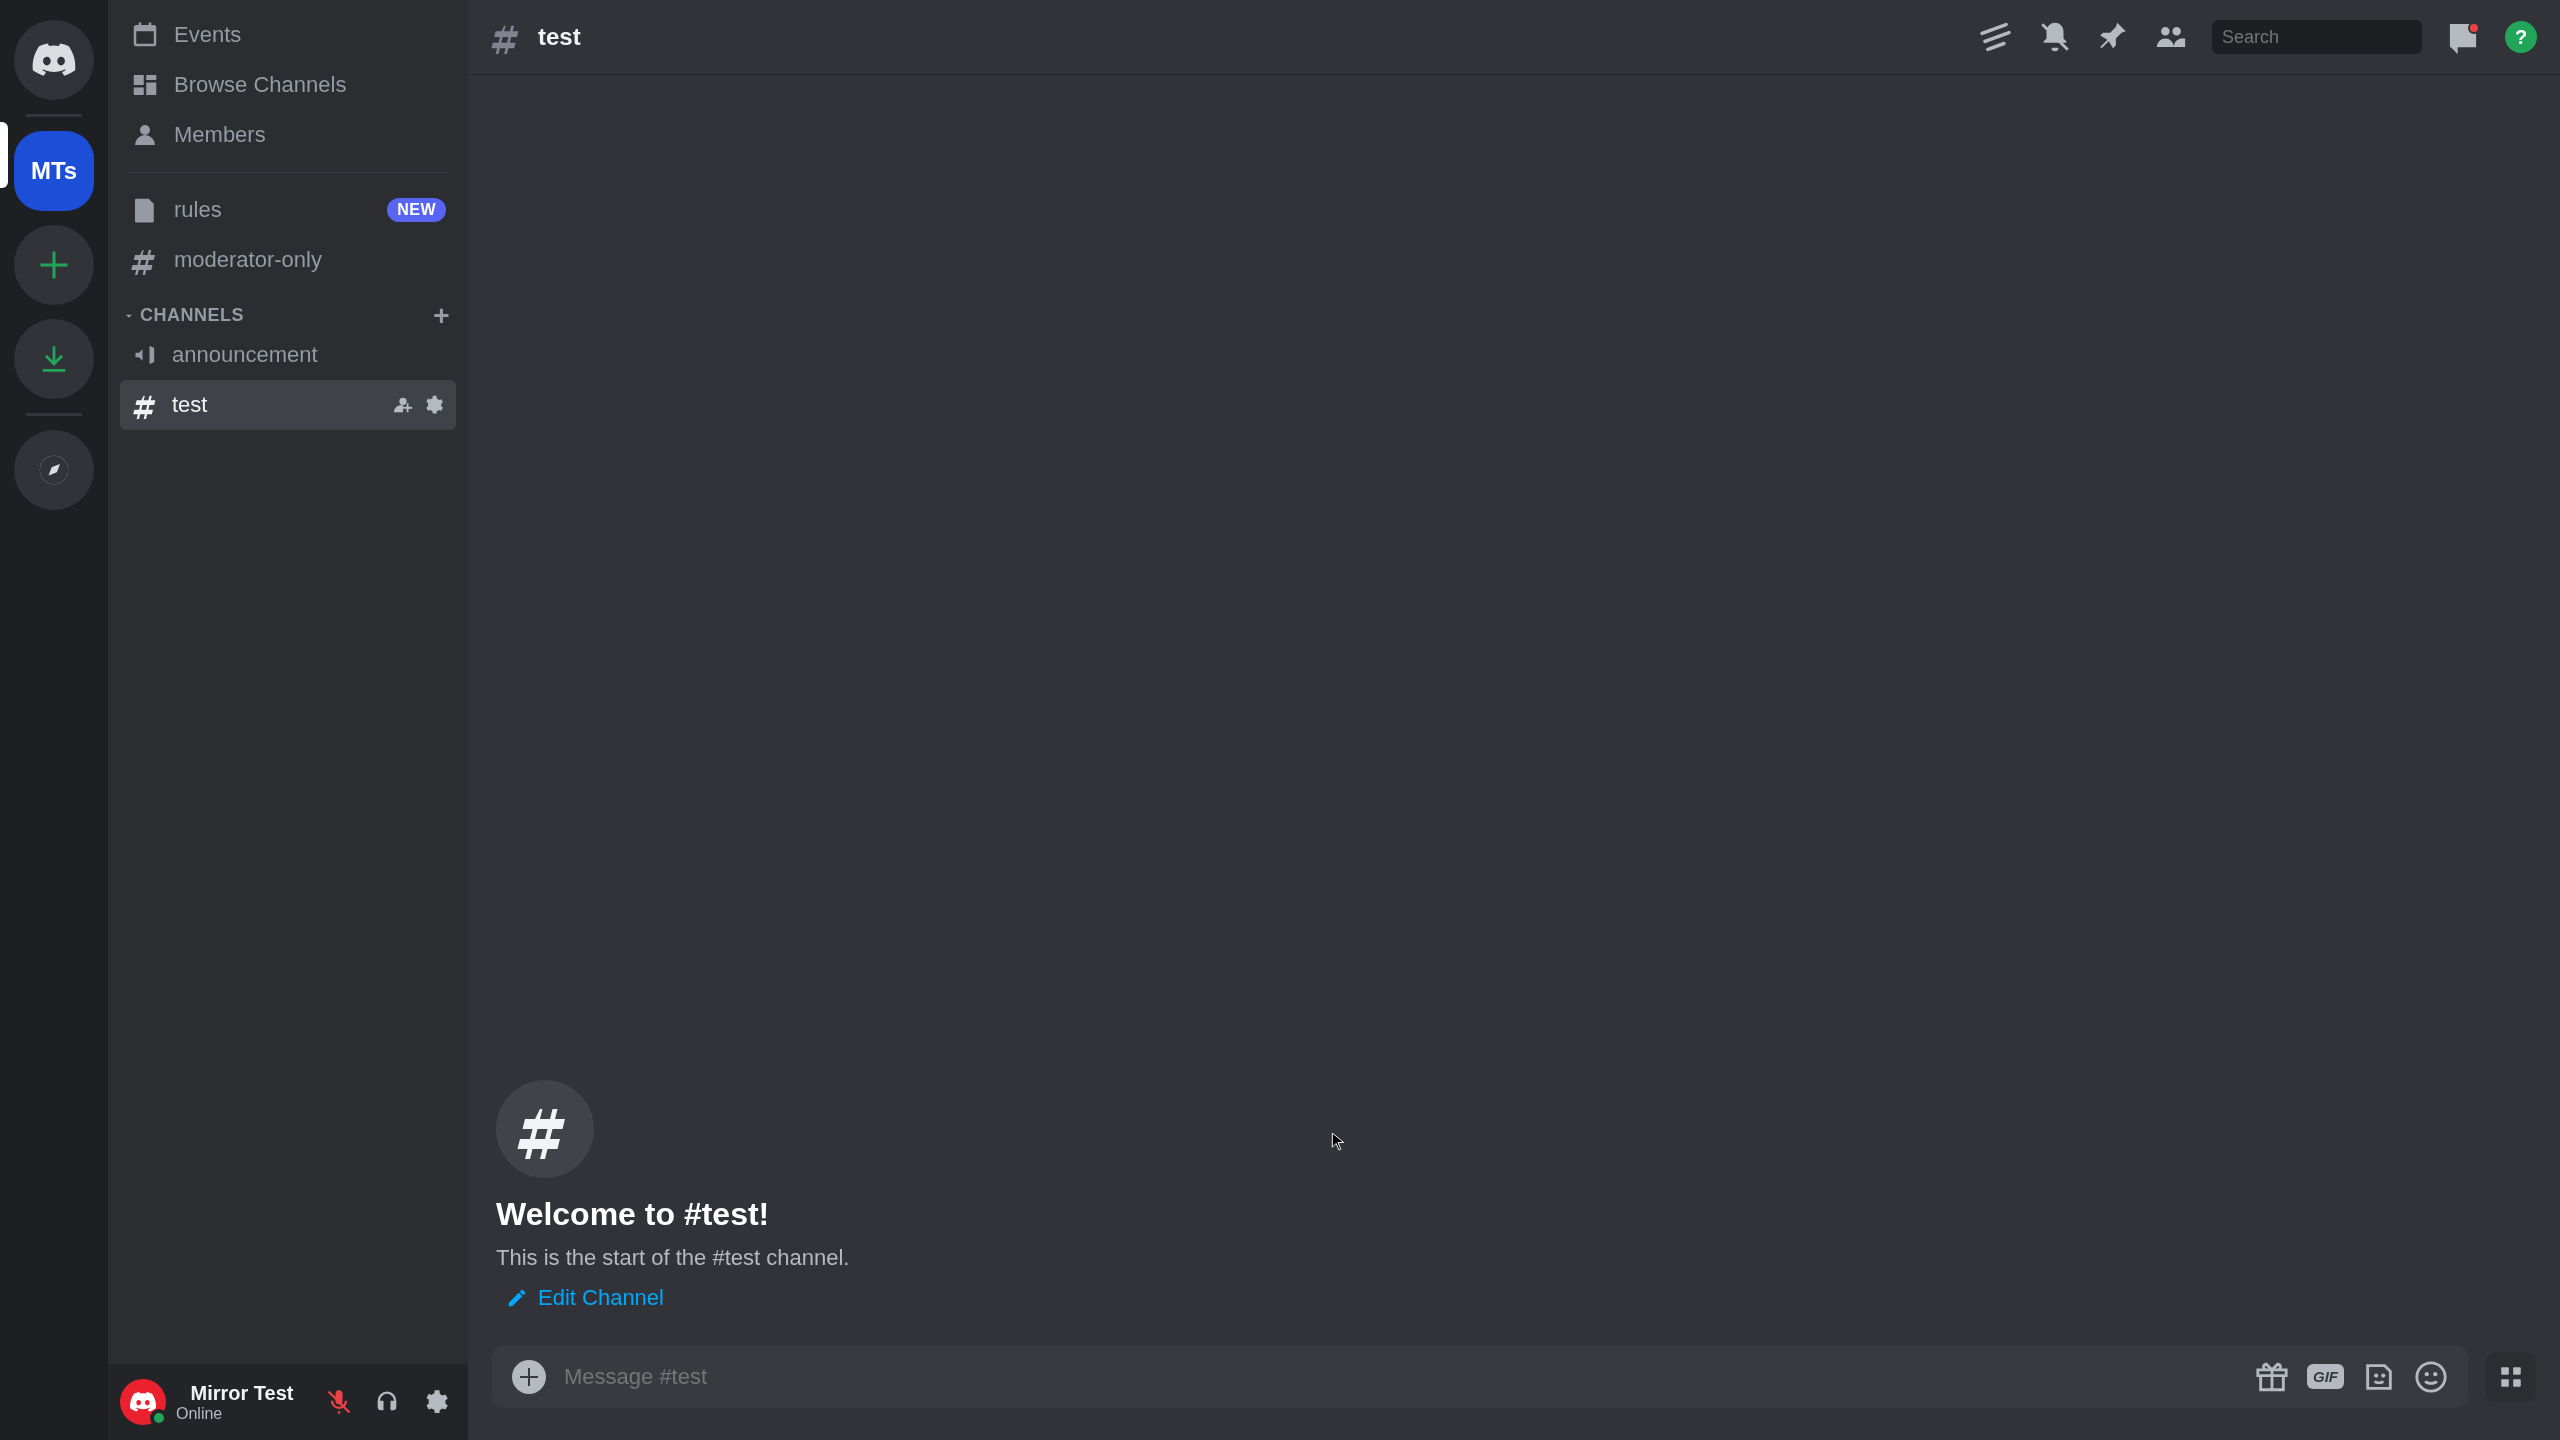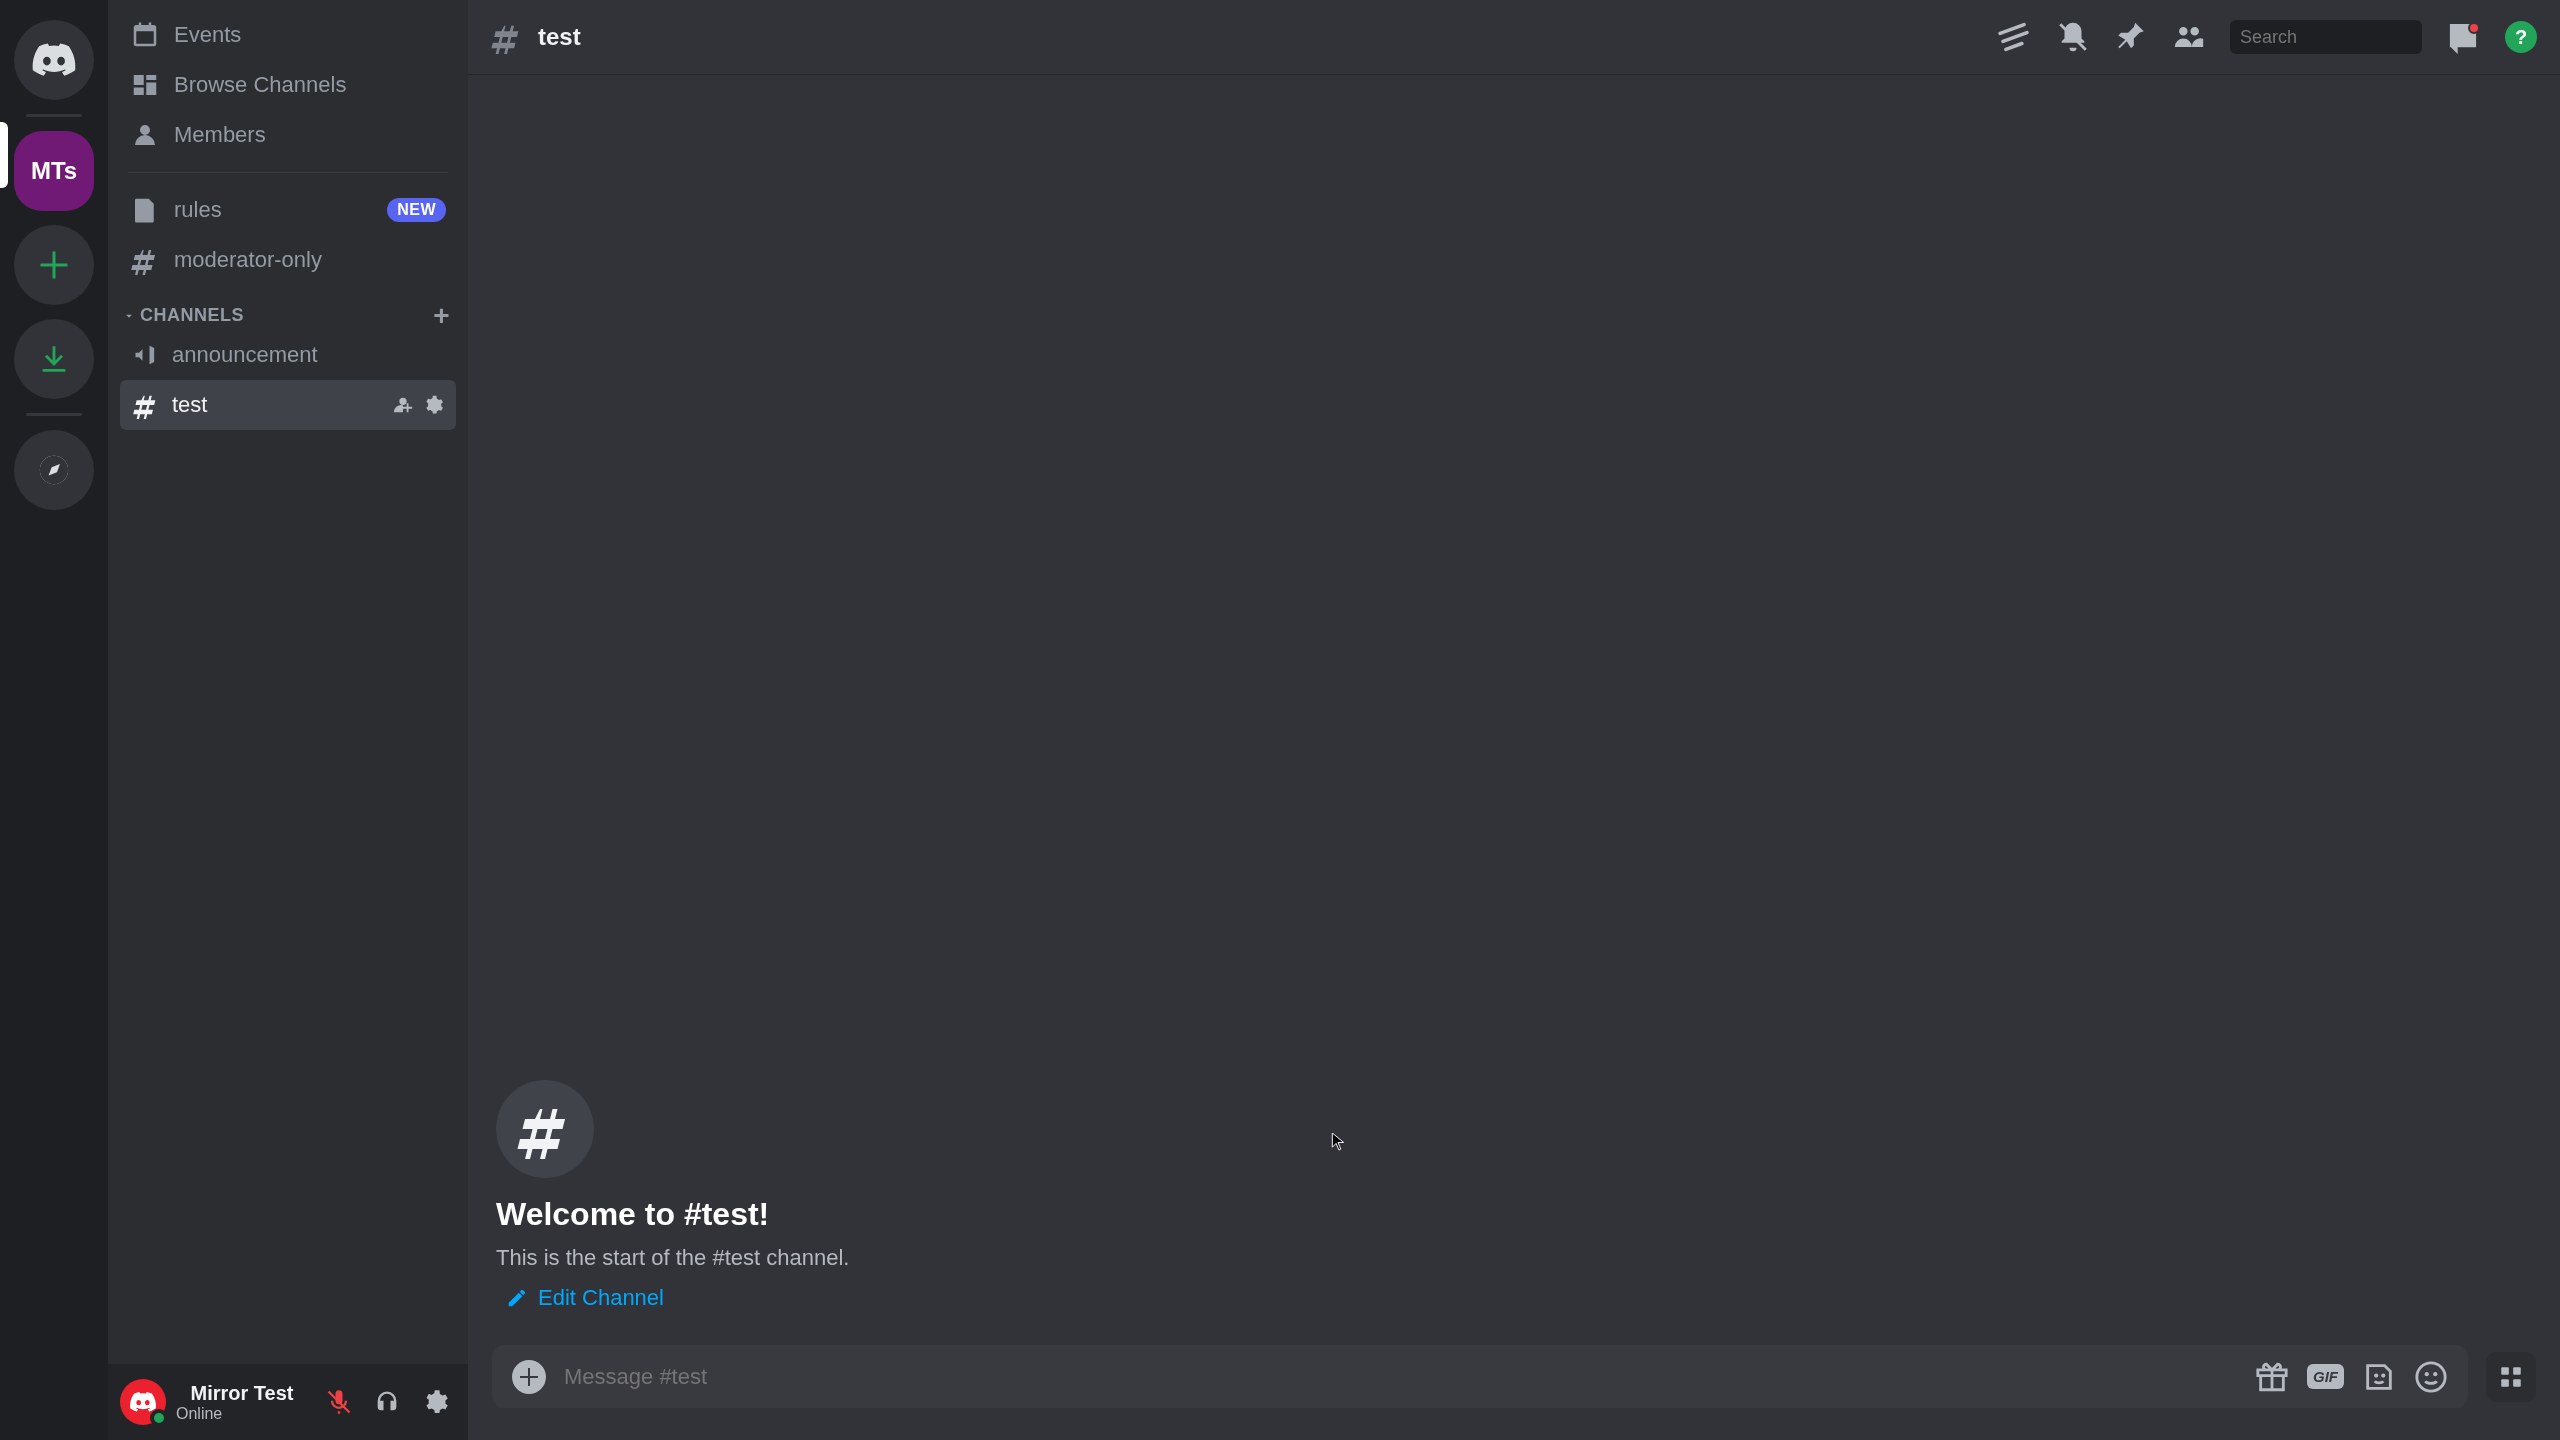--- a/index.html
+++ b/index.html
@@ -5,21 +5,21 @@
 *{margin:0;padding:0;box-sizing:border-box;font-family:"gg sans","Helvetica Neue",Helvetica,Arial,sans-serif;}
 html,body{height:100%;width:100%;overflow:hidden;background:#1e1f22;color:#dbdee1;}
 
 
 #zoom{width:2560px;height:1440px;transform-origin:0 0;}
 
 .app{display:flex;width:2560px;height:1440px;}
 .guilds{width:108px;background:#1e1f22;padding-top:20px;display:flex;flex-direction:column;align-items:center;gap:14px;position:relative;}
 .guild{width:80px;height:80px;border-radius:50%;background:#313338;display:flex;align-items:center;justify-content:center;cursor:pointer;}
 .guild.home svg{width:46px;height:46px;fill:#dbdee1;}
-.guild.sel{border-radius:28px;background:#701a75;color:#fff;font-weight:600;font-size:24px;}
+.guild.sel{border-radius:28px;background:#1d4ed8;color:#fff;font-weight:600;font-size:24px;}
 .guild.add{color:#23a559;}
 .guild.dl{color:#23a559;}
 .g-sep{width:56px;height:3px;background:#35363c;border-radius:2px;}
 .guild-pill{position:absolute;left:0;width:8px;height:66px;background:#fff;border-radius:0 6px 6px 0;}
 
 .chan-col{width:360px;background:#2b2d31;display:flex;flex-direction:column;}
 .server-hdr{height:74px;padding:0 24px;display:flex;align-items:center;gap:12px;box-shadow:0 1px 0 rgba(0,0,0,.25);cursor:pointer;}
 .server-hdr .name{font-weight:600;font-size:24px;color:#f2f3f5;flex:1;white-space:nowrap;overflow:hidden;text-overflow:ellipsis;}
 .server-hdr svg{width:24px;height:24px;fill:#dbdee1;}
 .chevron{width:28px;height:28px;fill:#dbdee1;}
@@ -53,21 +53,21 @@
 .ubtns svg{width:28px;height:28px;fill:currentColor;}
 .mute svg{fill:#ed4245;}
 
 .main{flex:1;background:#313338;display:flex;flex-direction:column;}
 .topbar{height:74px;display:flex;align-items:center;padding:0 22px;gap:14px;box-shadow:0 1px 0 rgba(0,0,0,.25);}
 .topbar .hash{width:34px;height:34px;fill:#80848e;}
 .topbar .title{font-size:24px;font-weight:600;color:#f2f3f5;flex:1;}
 .tb-icons{display:flex;align-items:center;gap:24px;}
 .tb-icons button{background:none;border:none;cursor:pointer;display:flex;}
 .tb-icons svg{width:34px;height:34px;fill:#b5bac1;}
-.search{width:192px;height:34px;background:#1e1f22;border-radius:6px;display:flex;align-items:center;padding:0 10px;gap:6px;}
+.search{width:210px;height:34px;background:#1e1f22;border-radius:6px;display:flex;align-items:center;padding:0 10px;gap:6px;}
 .search input{flex:1;background:none;border:none;outline:none;color:#dbdee1;font-size:18px;}
 .search svg{width:22px;height:22px;fill:#b5bac1;}
 .inbox{position:relative;}
 .inbox .dot{position:absolute;top:2px;right:0;width:12px;height:12px;background:#ed4245;border-radius:50%;border:2px solid #313338;}
 .help{width:34px;height:34px;}
 .help circle{fill:#23a559;}
 .help text{fill:#fff;font-weight:700;font-size:20px;}
 
 .chat{flex:1;display:flex;flex-direction:column;overflow:hidden;}
 .messages{flex:1;display:flex;flex-direction:column;justify-content:flex-end;padding:28px;position:relative;}

